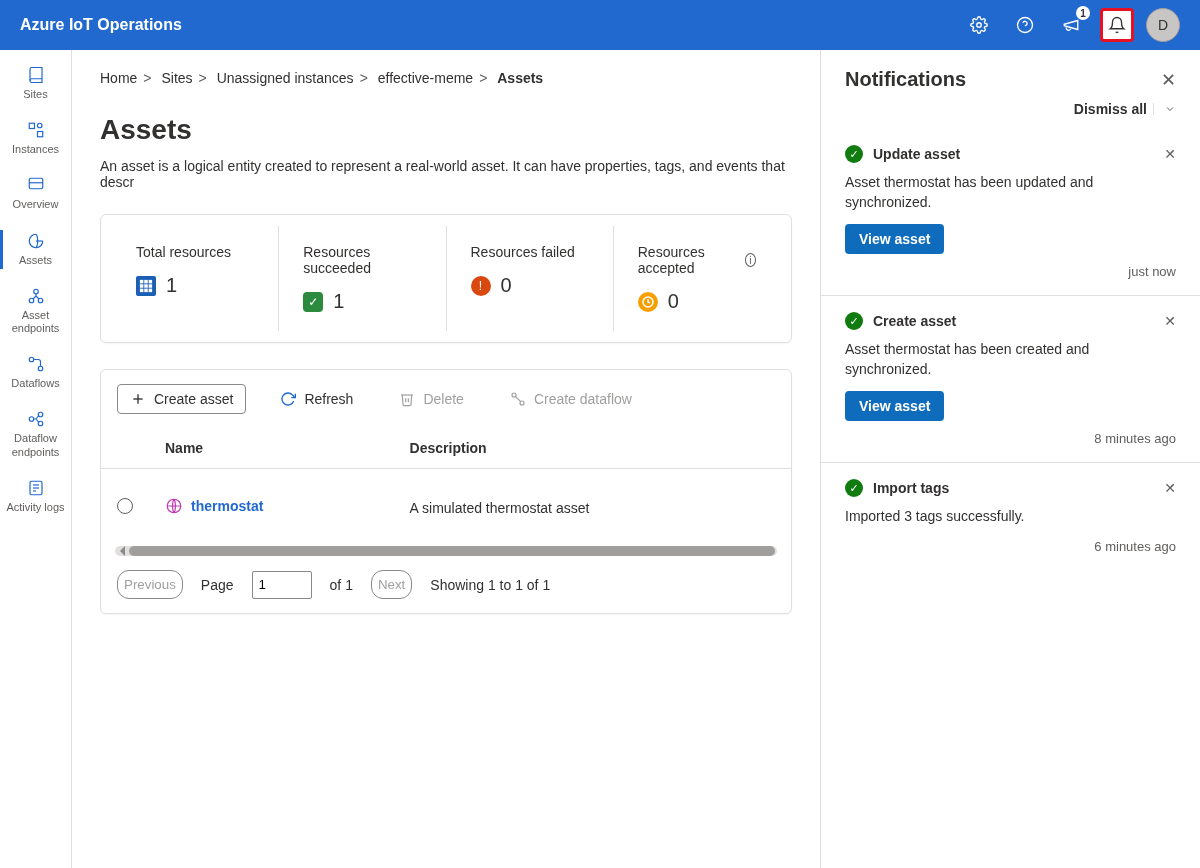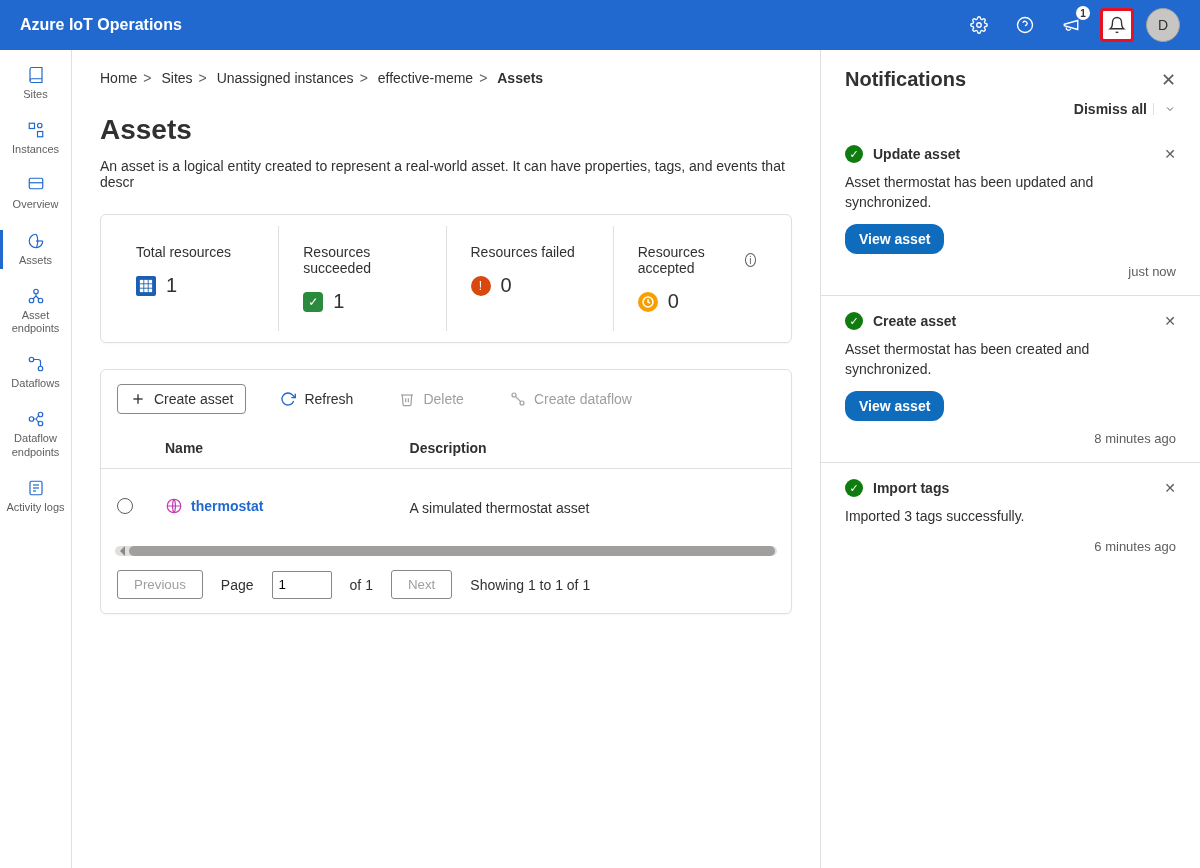--- a/index.html
+++ b/index.html
@@ -43,37 +43,37 @@
 .table th { text-align: left; font-weight: 600; padding: 12px 16px; border-bottom: 1px solid #e1dfdd; }
 .table td { padding: 28px 16px; }
 .row-select { width: 42px; text-align: center; }
 .radio { width: 16px; height: 16px; border: 1px solid #605e5c; border-radius: 50%; display: inline-block; }
 .asset-link { color: #2169cf; font-weight: 600; text-decoration: none; display: inline-flex; align-items: center; gap: 8px; }
 .asset-ico { width: 18px; height: 18px; }
 .scrollbar { height: 10px; background: #e1dfdd; margin: 0 14px; border-radius: 6px; position: relative; }
 .scrollbar::before { content: ''; position: absolute; left: 0; top: 50%; transform: translateY(-50%); border: 5px solid transparent; border-right-color: #8a8886; }
 .scrollbar-thumb { position: absolute; left: 14px; right: 2px; top: 0; bottom: 0; background: #a19f9d; border-radius: 6px; }
 .pager { display: flex; align-items: center; gap: 18px; padding: 14px 16px; }
-.pg-btn { padding: 6px 16px; border: 1px solid #8a8886; border-radius: 3px; background: #fff; color: #a19f9d; }
+.pg-btn { padding: 6px 6px; border: 1px solid #8a8886; border-radius: 12px; background: #fff; color: #a19f9d; }
 .pg-input { width: 60px; height: 28px; border: 1px solid #8a8886; border-radius: 2px; padding: 0 6px; }
 .panel { width: 380px; border-left: 1px solid #e1dfdd; background: #fff; display: flex; flex-direction: column; padding: 0; }
 .panel-head { display: flex; justify-content: space-between; align-items: center; padding: 18px 24px 6px; }
 .panel-title { font-size: 20px; font-weight: 600; }
 .close-x { font-size: 18px; cursor: pointer; color: #605e5c; }
 .dismiss-row { display: flex; justify-content: flex-end; align-items: center; padding: 4px 24px 12px; gap: 6px; }
 .dismiss-link { font-weight: 600; cursor: pointer; }
 .chevron-box { border-left: 1px solid #e1dfdd; padding-left: 10px; color: #605e5c; cursor: pointer; }
 .notif { padding: 16px 24px; border-bottom: 1px solid #e1dfdd; }
 .notif:last-child { border-bottom: none; }
 .notif-head { display: flex; align-items: center; gap: 10px; margin-bottom: 10px; }
 .notif-ico { width: 18px; height: 18px; border-radius: 50%; background: #107c10; color: #fff; font-size: 11px; display: flex; align-items: center; justify-content: center; flex-shrink: 0; }
 .notif-title { font-weight: 600; flex: 1; }
 .notif-close { color: #605e5c; cursor: pointer; font-size: 14px; }
 .notif-body { color: #323130; margin-bottom: 12px; line-height: 1.4; }
-.notif-btn { display: inline-block; background: #0f6cbd; color: #fff; padding: 7px 14px; border-radius: 12px; font-weight: 600; cursor: pointer; font-size: 14px; }
+.notif-btn { display: inline-block; background: #0f6cbd; color: #fff; padding: 7px 14px; border-radius: 4px; font-weight: 600; cursor: pointer; font-size: 14px; }
 .notif-time { text-align: right; color: #605e5c; font-size: 13px; margin-top: 10px; }
 .info-icon { width: 14px; height: 14px; border: 1px solid #605e5c; border-radius: 50%; font-size: 10px; display: inline-flex; align-items: center; justify-content: center; color: #605e5c; }
 svg { display: block; }
 </style>
 </head>
 <body>
 
 <div class="header">
   <div class="header-title">Azure IoT Operations</div>
   <div class="header-actions">

